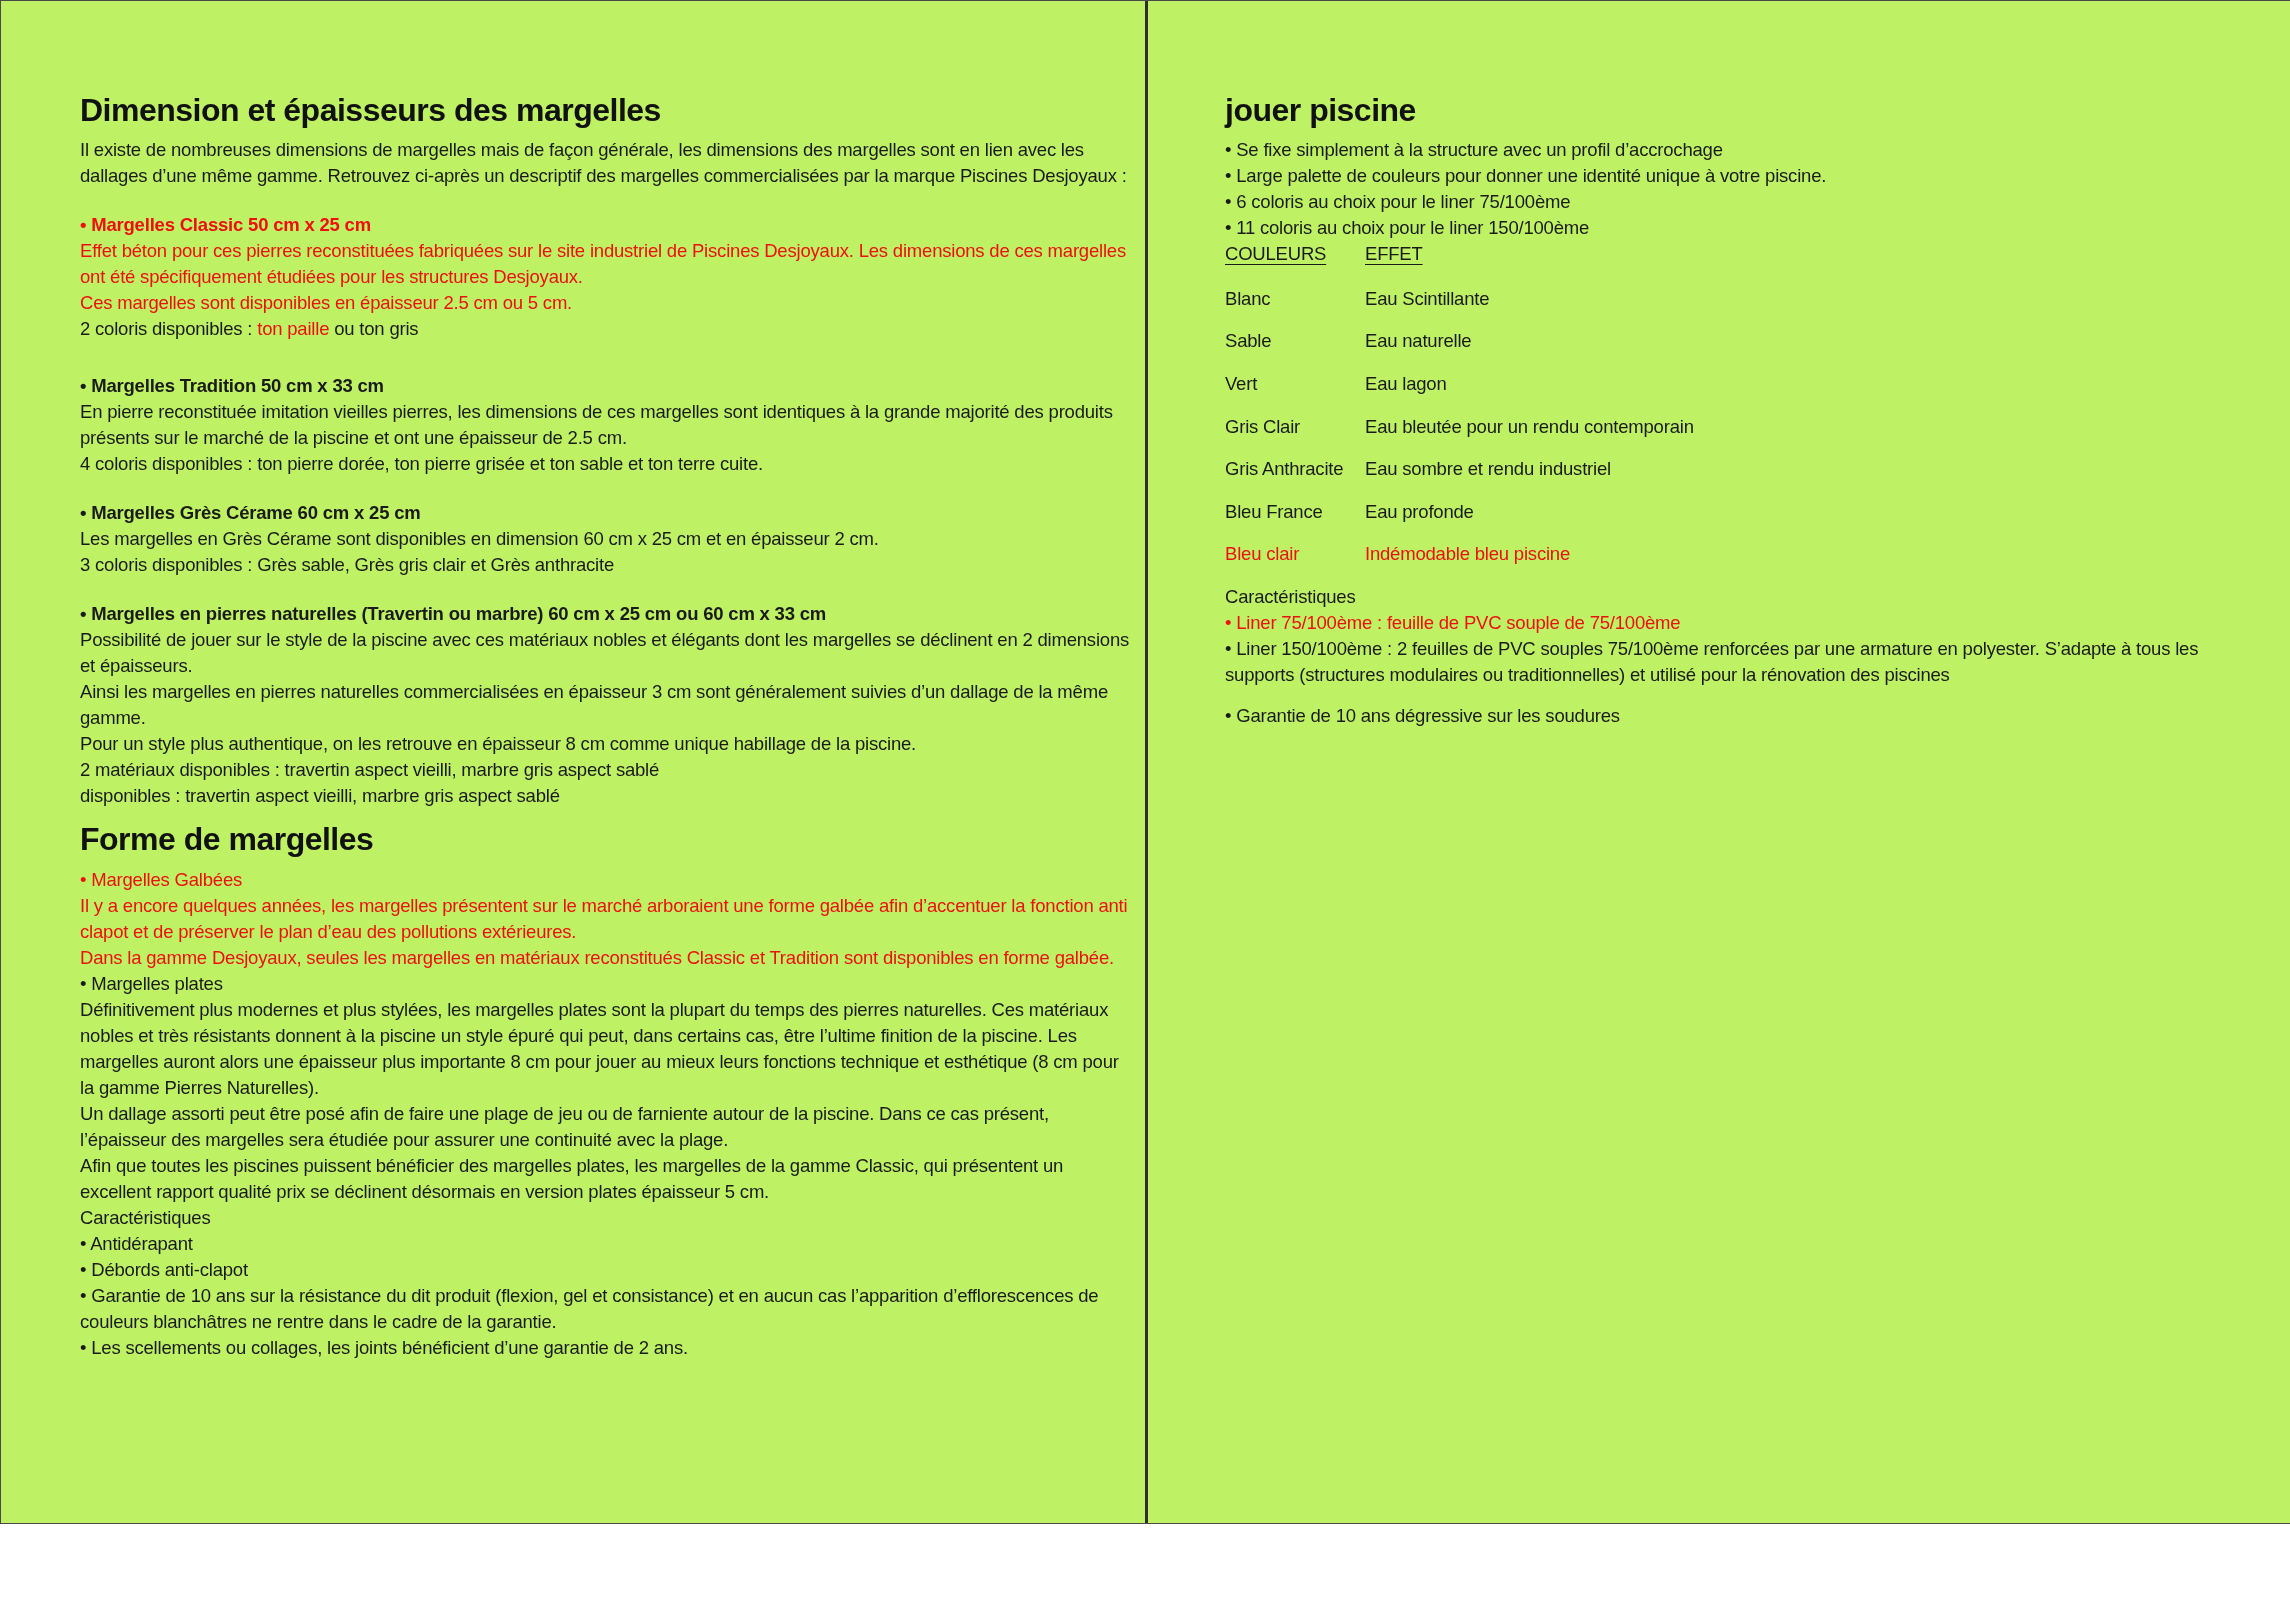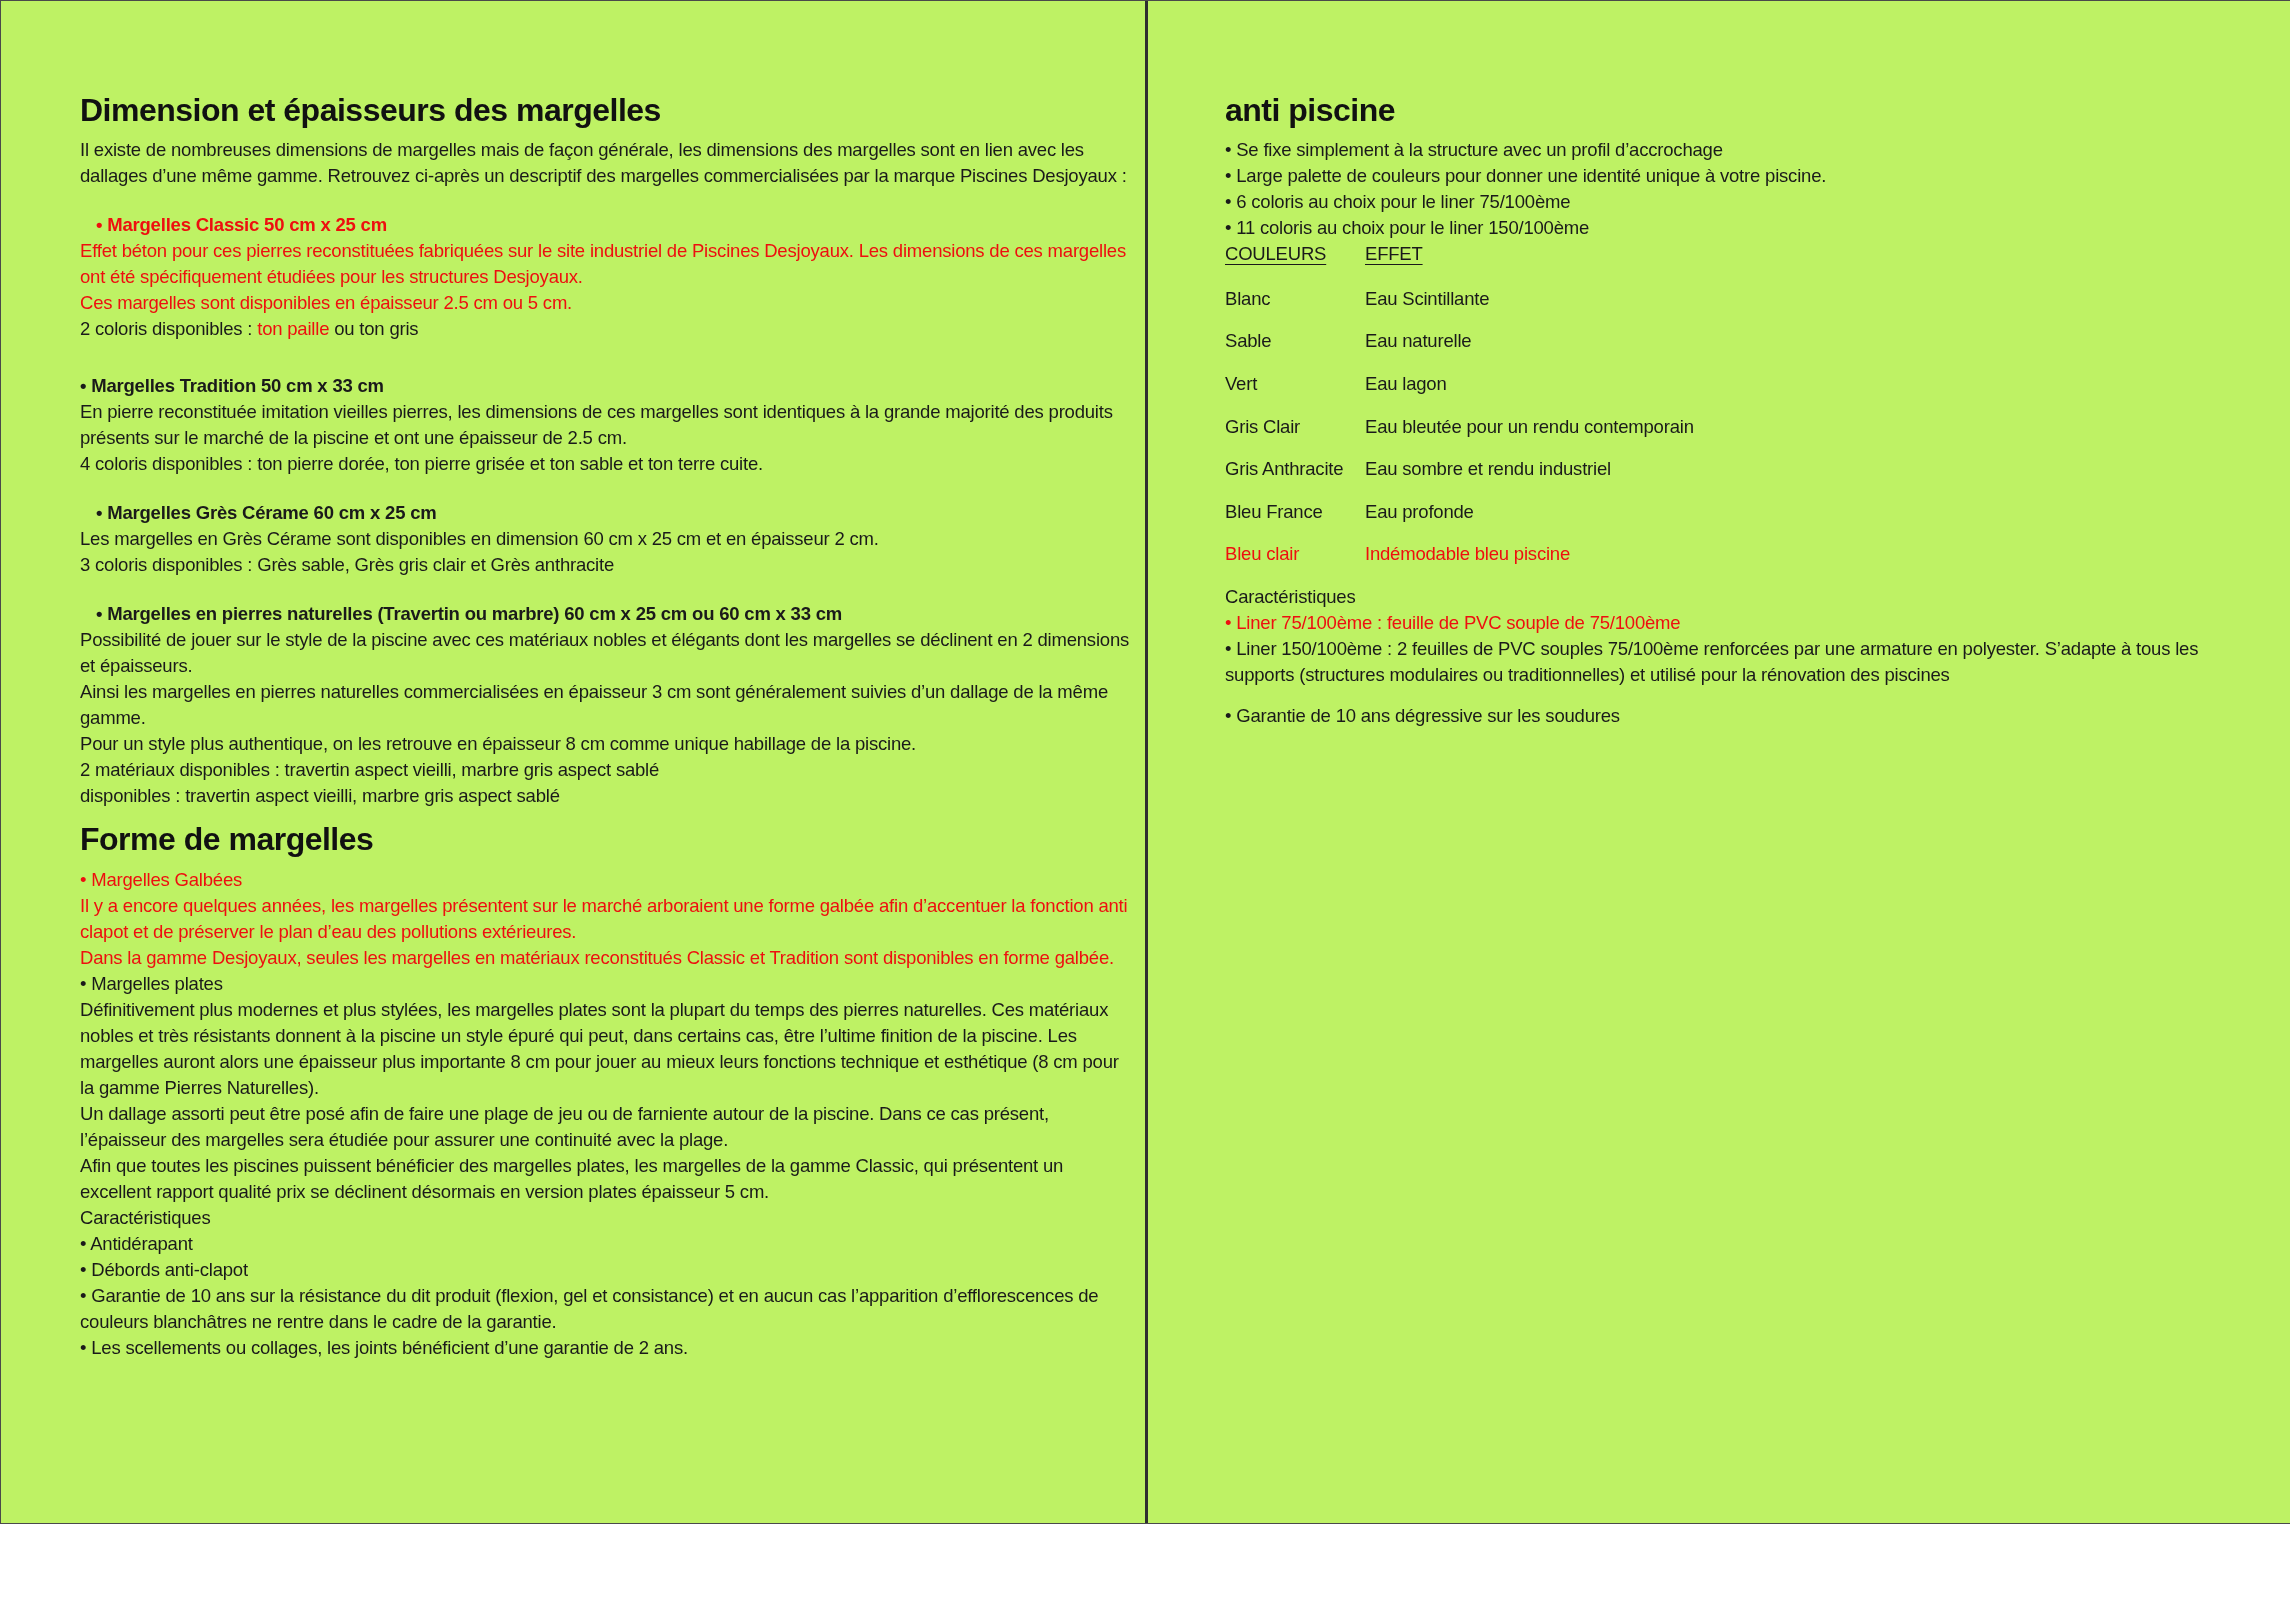--- a/index.html
+++ b/index.html
@@ -38,21 +38,21 @@
     margin: 0;
     font-size: 18.5px;
     line-height: 26px;
     letter-spacing: -0.2px;
   }
   .bold { font-weight: bold; }
   .red  { color: #ee0f0f; }
 
   .gap      { }
   .gap-lg   { margin-top: 31px; }
-  .gap-md   { margin-top: 23px; margin-left: 16px; }
+  .gap-md   { margin-top: 23px; }
   .gap-sm   { margin-top: 7.4px; }
   .gap-16   { margin-top: 14.8px; }
 
   h1.second { margin-top: 9px; }
 
   .ltable { }
   .trow { display: flex; margin-bottom: 16.6px; }
   .trow .c1 {
     width: 140px;
     flex: 0 0 140px;
@@ -109,21 +109,21 @@
     <p class="gap">Caractéristiques</p>
     <p>• Antidérapant</p>
     <p>• Débords anti-clapot</p>
     <p>• Garantie de 10 ans sur la résistance du dit produit (flexion, gel et consistance) et en aucun cas l’apparition d’efflorescences de couleurs blanchâtres ne rentre dans le cadre de la garantie.</p>
     <p>• Les scellements ou collages, les joints bénéficient d’une garantie de 2 ans.</p>
   </div>
 
   <div class="divider"></div>
 
   <div class="col right">
-    <h1>anti piscine</h1>
+    <h1>jouer piscine</h1>
     <p>• Se fixe simplement à la structure avec un profil d’accrochage</p>
     <p>• Large palette de couleurs pour donner une identité unique à votre piscine.</p>
     <p>• 6 coloris au choix pour le liner 75/100ème</p>
     <p>• 11 coloris au choix pour le liner 150/100ème</p>
 
     <div class="ltable">
       <div class="trow thead">
         <span class="c1 underline">COULEURS</span>
         <span class="c2 underline">EFFET</span>
       </div>

